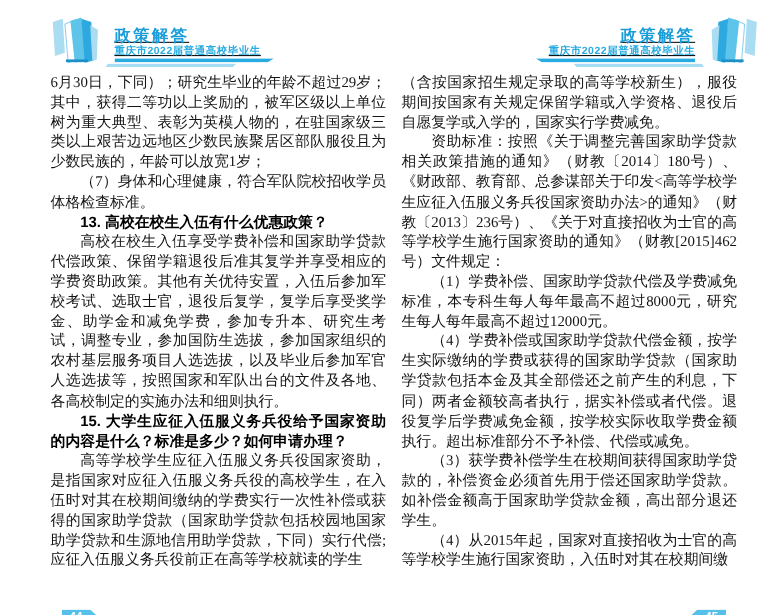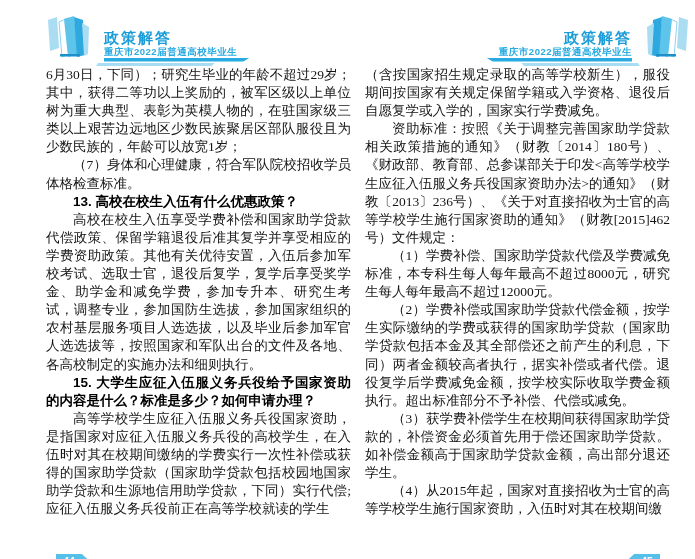--- a/index.html
+++ b/index.html
@@ -10,21 +10,21 @@
     background:#ffffff;
     font-family:"Liberation Serif","DejaVu Serif",serif;
     color:#141414;
     overflow:hidden;
     margin:0 auto;
   }
   
   .page-header { position:absolute; top:14px; height:46px; }
   .page-header.left  { left:44px; }
   .page-header.right { right:3px; }
-  .hdr-row { display:flex; align-items:flex-end; }
+  .hdr-row { display:flex; align-items:center;text-decoration:underline; }
   .hdr-icon { width:46px; height:44px; flex:0 0 auto; }
   .hdr-texts { padding-top:6px; position:relative; }
   .page-header.left  .hdr-texts { margin-left:14px; text-align:left; }
   .page-header.right .hdr-texts { margin-right:14px; text-align:right; }
   .hdr-title {
     font-family:"Liberation Sans","DejaVu Sans",sans-serif;
     font-weight:700; font-size:15px; line-height:16px;
     color:#1b9dd9; letter-spacing:2px;
   }
   .hdr-subtitle {
@@ -114,21 +114,21 @@
     <p class="heading">13. 高校在校生入伍有什么优惠政策？</p>
     <p class="body">高校在校生入伍享受学费补偿和国家助学贷款代偿政策、保留学籍退役后准其复学并享受相应的学费资助政策。其他有关优待安置，入伍后参加军校考试、选取士官，退役后复学，复学后享受奖学金、助学金和减免学费，参加专升本、研究生考试，调整专业，参加国防生选拔，参加国家组织的农村基层服务项目人选选拔，以及毕业后参加军官人选选拔等，按照国家和军队出台的文件及各地、各高校制定的实施办法和细则执行。</p>
     <p class="heading">15. 大学生应征入伍服义务兵役给予国家资助的内容是什么？标准是多少？如何申请办理？</p>
     <p class="body">高等学校学生应征入伍服义务兵役国家资助，是指国家对应征入伍服义务兵役的高校学生，在入伍时对其在校期间缴纳的学费实行一次性补偿或获得的国家助学贷款（国家助学贷款包括校园地国家助学贷款和生源地信用助学贷款，下同）实行代偿;应征入伍服义务兵役前正在高等学校就读的学生</p>
   </div>
 
   <div class="column right">
     <p class="body noindent">（含按国家招生规定录取的高等学校新生），服役期间按国家有关规定保留学籍或入学资格、退役后自愿复学或入学的，国家实行学费减免。</p>
     <p class="body">资助标准：按照《关于调整完善国家助学贷款相关政策措施的通知》（财教〔2014〕180号）、《财政部、教育部、总参谋部关于印发&lt;高等学校学生应征入伍服义务兵役国家资助办法&gt;的通知》（财教〔2013〕236号）、《关于对直接招收为士官的高等学校学生施行国家资助的通知》（财教[2015]462号）文件规定：</p>
     <p class="body">（1）学费补偿、国家助学贷款代偿及学费减免标准，本专科生每人每年最高不超过8000元，研究生每人每年最高不超过12000元。</p>
-    <p class="body">（2）学费补偿或国家助学贷款代偿金额，按学生实际缴纳的学费或获得的国家助学贷款（国家助学贷款包括本金及其全部偿还之前产生的利息，下同）两者金额较高者执行，据实补偿或者代偿。退役复学后学费减免金额，按学校实际收取学费金额执行。超出标准部分不予补偿、代偿或减免。</p>
+    <p class="body">（4）学费补偿或国家助学贷款代偿金额，按学生实际缴纳的学费或获得的国家助学贷款（国家助学贷款包括本金及其全部偿还之前产生的利息，下同）两者金额较高者执行，据实补偿或者代偿。退役复学后学费减免金额，按学校实际收取学费金额执行。超出标准部分不予补偿、代偿或减免。</p>
     <p class="body">（3）获学费补偿学生在校期间获得国家助学贷款的，补偿资金必须首先用于偿还国家助学贷款。如补偿金额高于国家助学贷款金额，高出部分退还学生。</p>
     <p class="body">（4）从2015年起，国家对直接招收为士官的高等学校学生施行国家资助，入伍时对其在校期间缴</p>
   </div>
 
   <div class="badge left">44</div>
   <div class="badge right">45</div>
 
 </div>
 
 </body></html>

